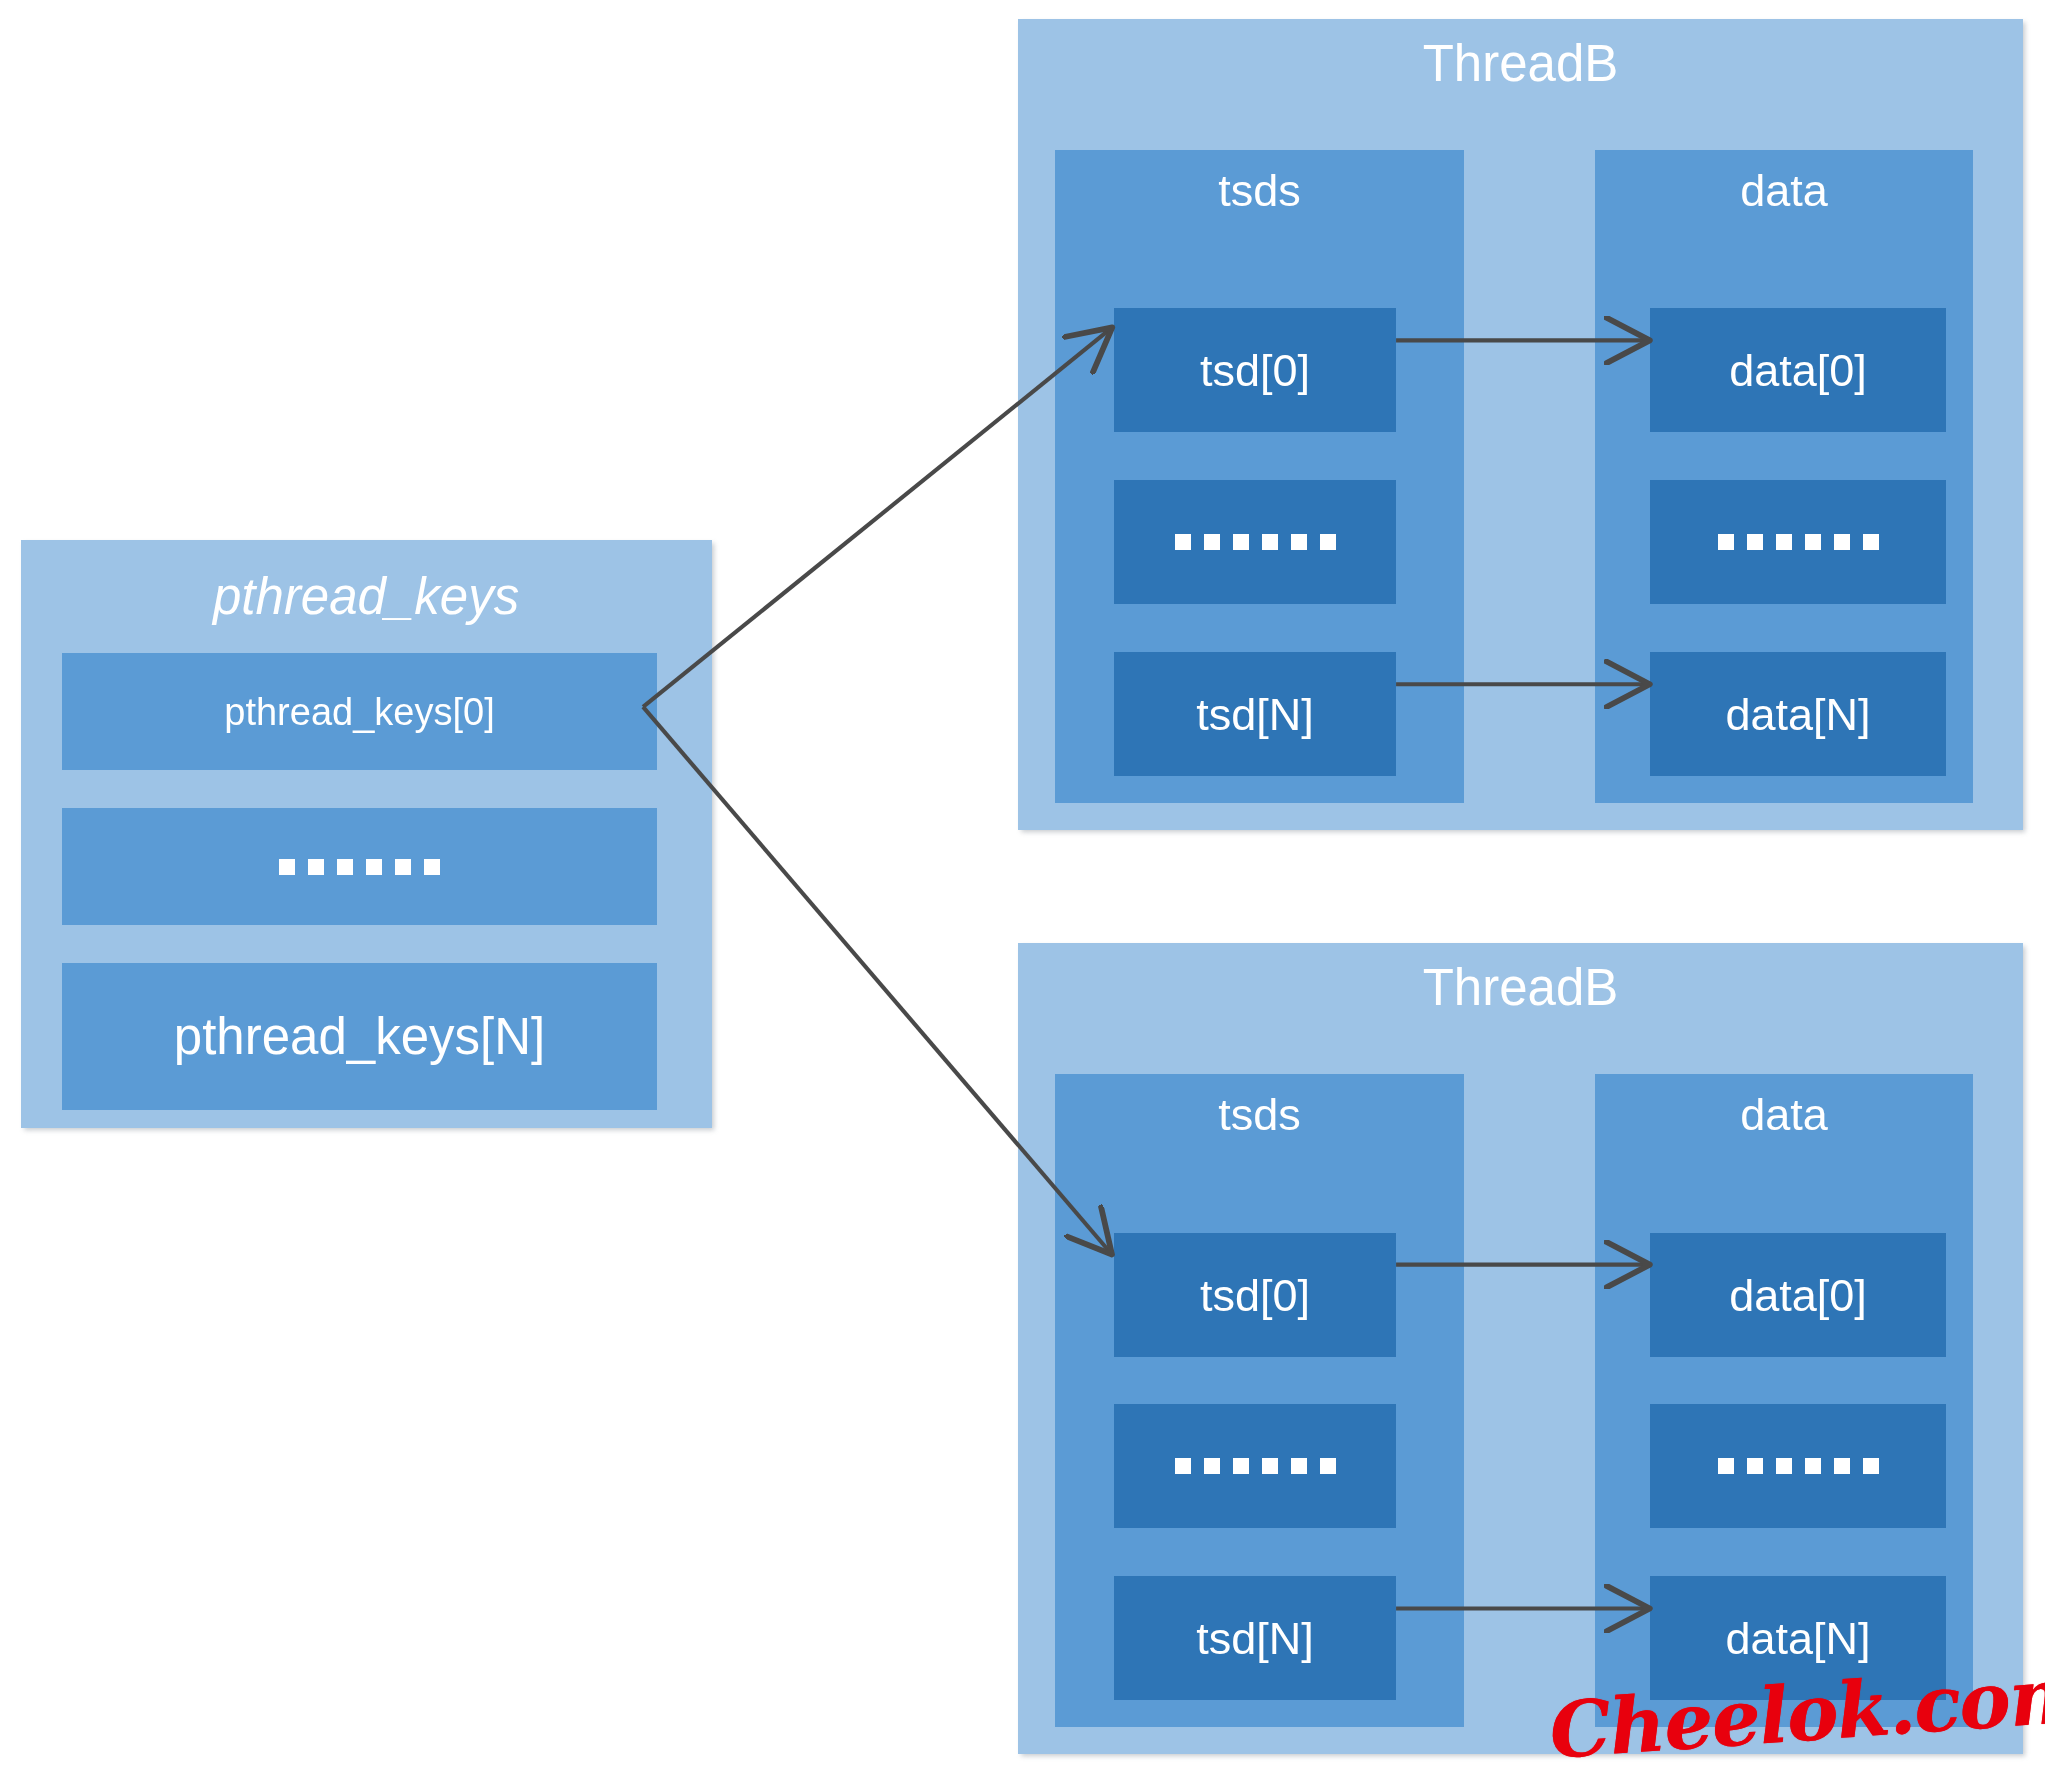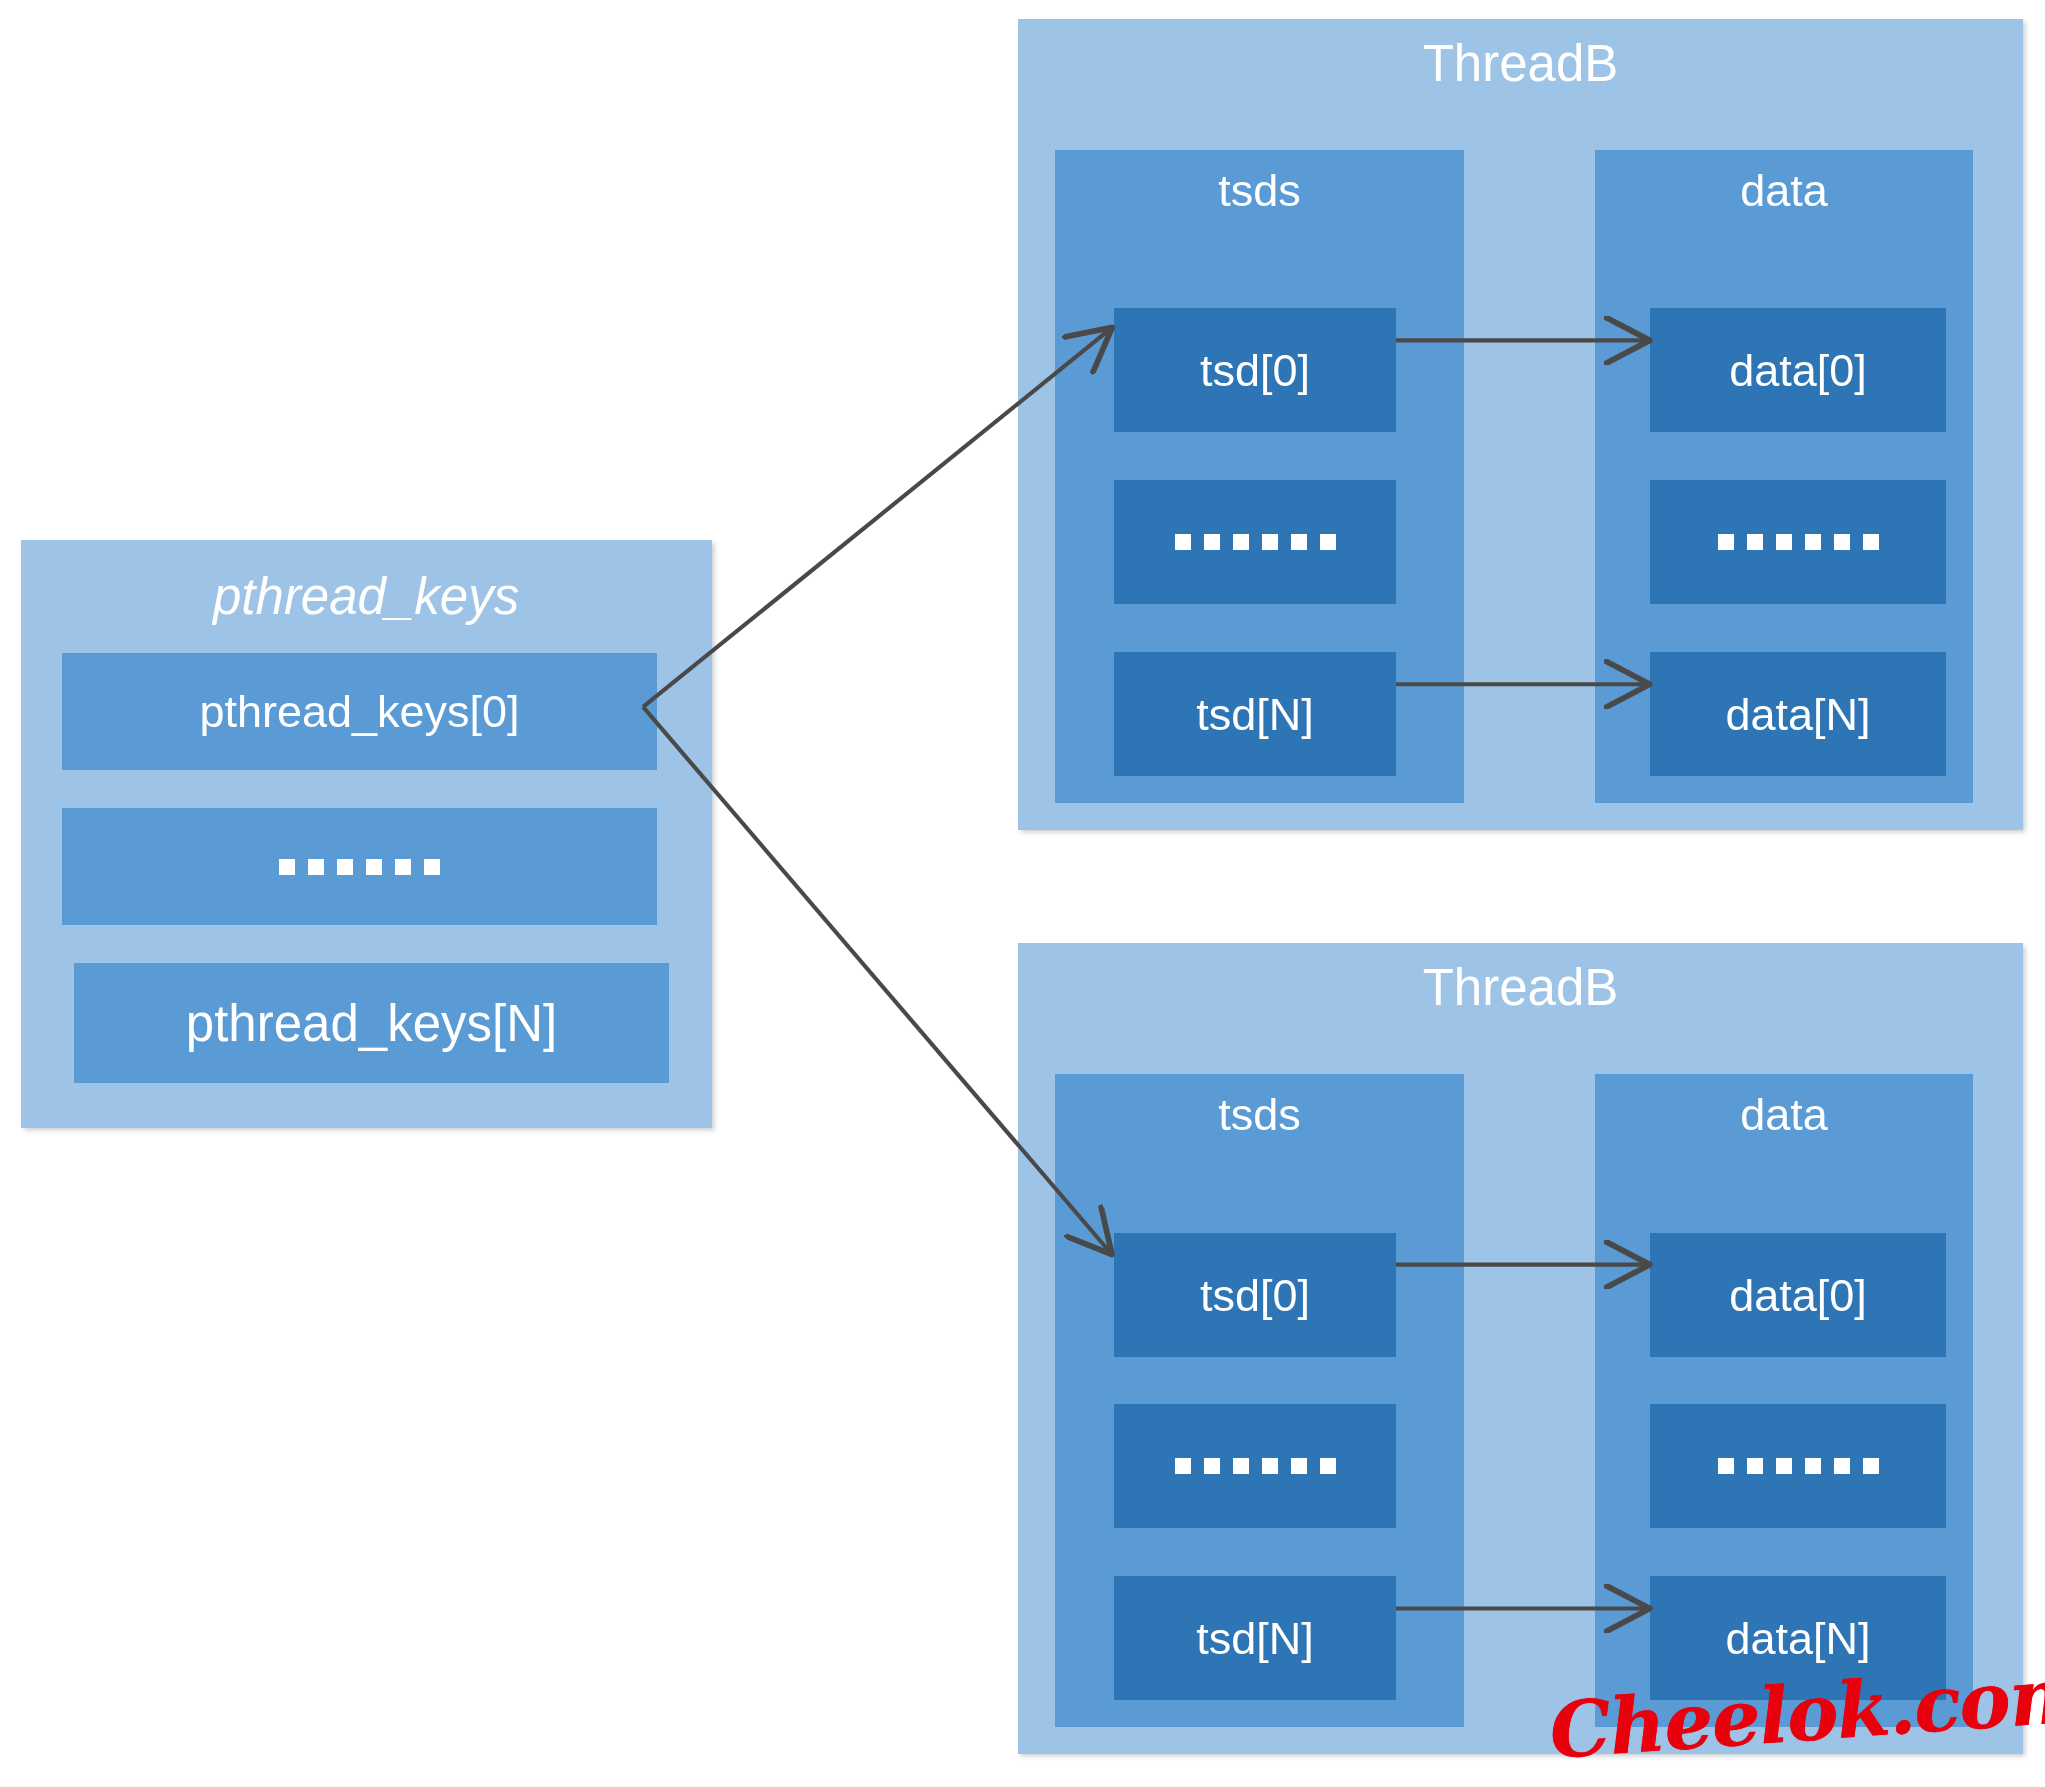--- a/index.html
+++ b/index.html
@@ -75,35 +75,35 @@
 </head>
 <body>
 
 <div id="stage">
 
   <div class="panel" style="left:20.6px;top:540px;width:691px;height:588px;">
     <div class="ttl" style="top:27px;font-size:51px;font-style:italic;">pthread_keys</div>
   </div>
 
   <div class="keycell" style="left:62px;top:653px;width:595px;height:117px;">
-    <span class="lbl" style="font-size:45px;">pthread_keys[0]</span>
+    <span class="lbl" style="font-size:38px;">pthread_keys[0]</span>
   </div>
 
   <div class="keycell" style="left:62px;top:808px;width:595px;height:117px;">
     <span class="dots" aria-label="......">
         <i></i>
         <i></i>
         <i></i>
         <i></i>
         <i></i>
         <i></i>
       </span>
   </div>
 
-  <div class="keycell" style="left:62px;top:963px;width:595px;height:120px;margin-left:12px;">
+  <div class="keycell" style="left:62px;top:963px;width:595px;height:147px;">
     <span class="lbl" style="font-size:51px;">pthread_keys[N]</span>
   </div>
 
   <div class="panel" style="left:1018px;top:19px;width:1005px;height:811px;">
     <div class="ttl" style="top:15px;font-size:51px;">ThreadB</div>
   </div>
 
   <div class="col" style="left:1055px;top:150px;width:409px;height:653px;">
     <div class="ttl" style="top:15px;font-size:45px;">tsds</div>
   </div>

